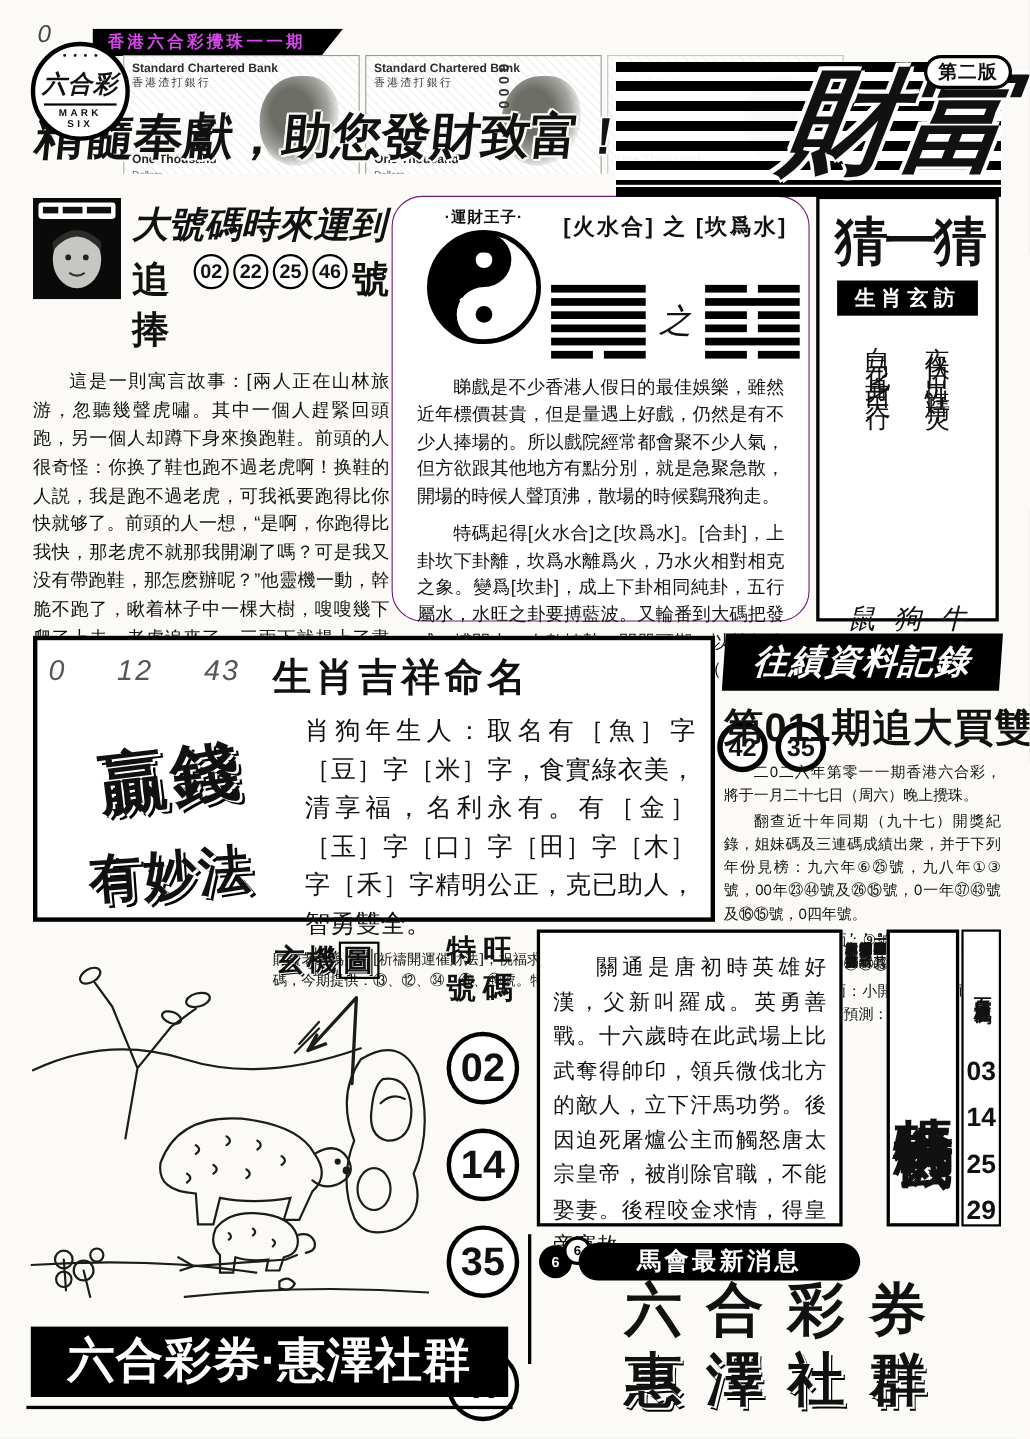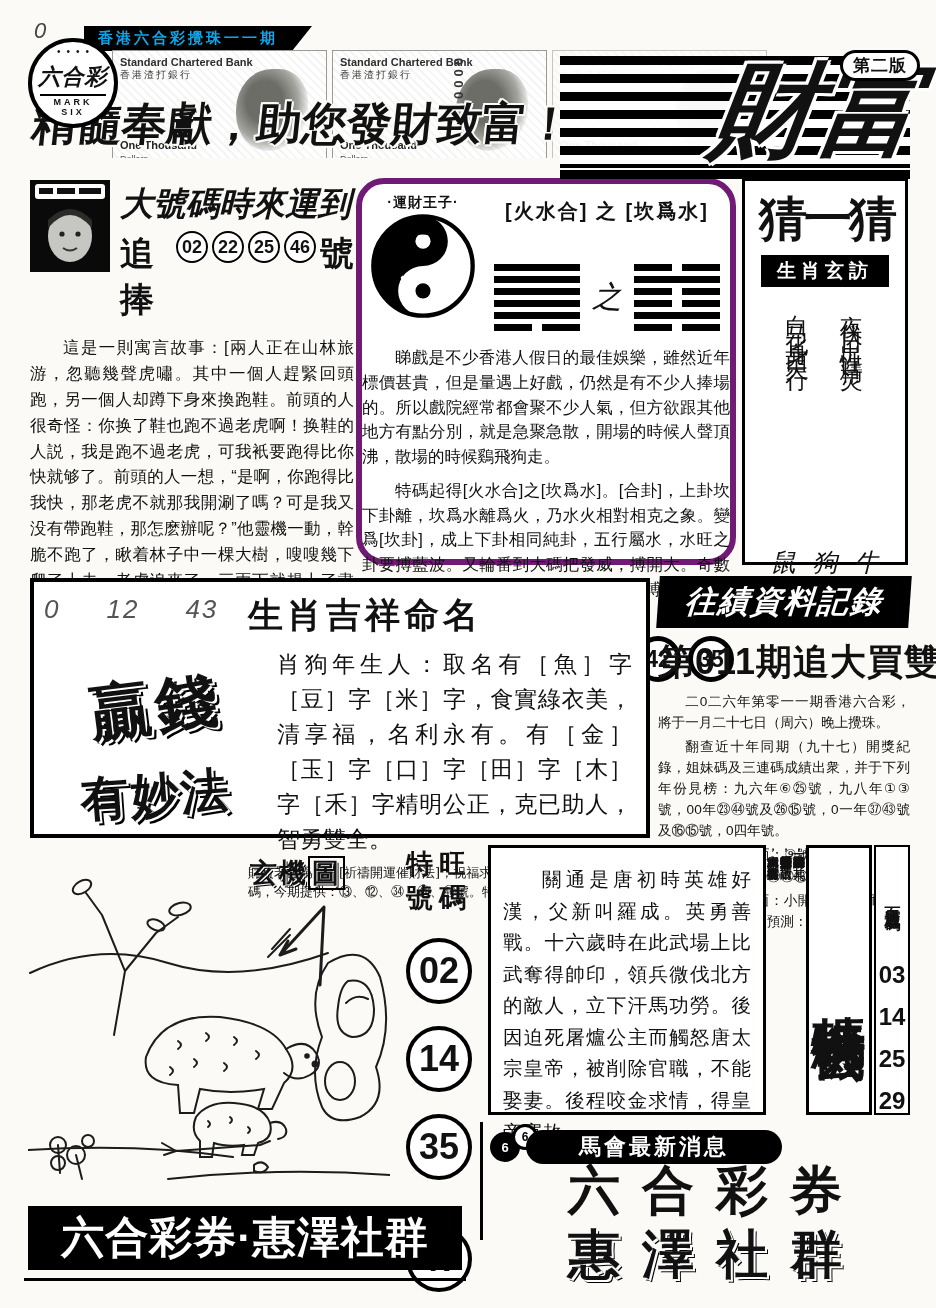--- a/index.html
+++ b/index.html
@@ -7,21 +7,21 @@
   .page {
     position:relative; width:936px; height:1308px; margin:0 auto;
     background:#fbfaf7; color:#111; overflow:hidden;
     font-family:"Liberation Sans","DejaVu Sans",sans-serif;
   }
   .abs { position:absolute; }
 
   
   .corner-mark { left:34px; top:18px; font-size:22px; color:#444; font-style:italic; }
   .issue-tab {
-    left:84px; top:26px; background:#000; color:#0ea5e9; font-size:15px; font-weight:bold;
+    left:84px; top:26px; background:#000; color:#d946ef; font-size:15px; font-weight:bold;
     letter-spacing:3px; padding:3px 34px 3px 14px;
     clip-path:polygon(0 0,100% 0,calc(100% - 20px) 100%,0 100%);
   }
   .logo {
     left:28px; top:38px; width:90px; height:90px; border:4px solid #000; border-radius:50%;
     background:#fff; z-index:6; text-align:center; padding-top:20px;
   }
   .logo .dots { position:absolute; top:4px; left:14px; width:60px; letter-spacing:6px; font-size:10px; }
   .logo-title { font-size:22px; font-weight:900; font-style:italic; letter-spacing:1px; }
   .logo-sub { font-size:9px; font-weight:bold; letter-spacing:3px; border-top:2px solid #000; margin:2px 8px 0 8px; padding-top:1px;}
@@ -63,21 +63,21 @@
   .left-head { display:flex; gap:10px; }
   .portrait { width:80px; height:92px; flex:none; }
   .left-head-text { padding-top:2px; }
   .left-title { font-size:33px; font-weight:bold; font-style:italic; font-family:"DejaVu Serif","Liberation Serif",serif; white-space:nowrap; }
   .chase-line { display:flex; align-items:flex-start; gap:4px; margin-top:4px; }
   .chase-word { font-size:34px; font-weight:900; }
   .ring { width:32px; height:32px; border:2px solid #000; border-radius:50%; display:flex; align-items:center; justify-content:center; font-size:18px; font-weight:bold; flex:none; background:#fff;}
   .left-body { margin-top:12px; font-size:16.5px; line-height:1.57; text-align:justify; text-indent:2em; font-weight:500;}
 
   
-  .mid-box { left:356px; top:178px; width:380px; height:387px; border:6px solid #701a75; border-radius:28px; padding:10px 0; background:#fff;}
+  .mid-box { left:356px; top:178px; width:380px; height:387px; border:1px solid #701a75; border-radius:28px; padding:10px 22px; background:#fff;}
   .mid-top { display:flex; }
   .mascot { width:122px; flex:none; text-align:center; }
   .mascot-label { font-size:14px; font-weight:bold; letter-spacing:1px; }
   .mid-right { flex:1; text-align:center; }
   .mid-headline { font-size:20px; font-weight:bold; letter-spacing:2px; margin-top:4px; }
   .hexrow { display:flex; align-items:center; justify-content:center; gap:12px; margin-top:34px; }
   .hex { width:86px; }
   .hl { height:7px; background:#000; margin:5px 0; }
   .hl.broken { background:none; display:flex; justify-content:space-between; }
   .hl.broken i { display:block; width:44%; height:7px; background:#000; }

